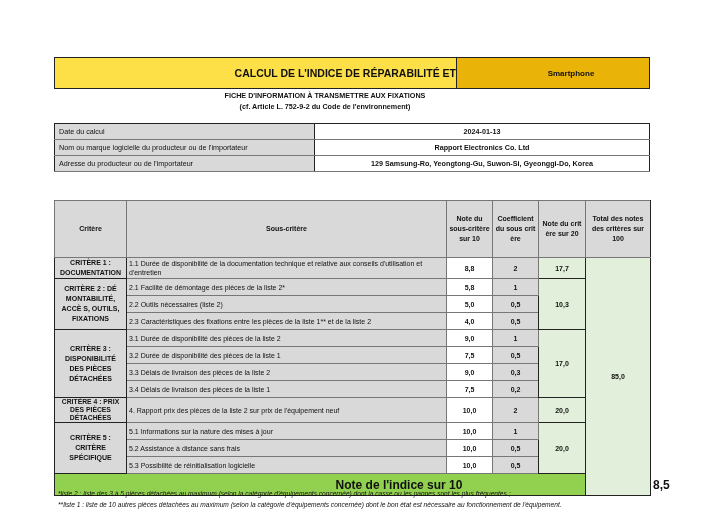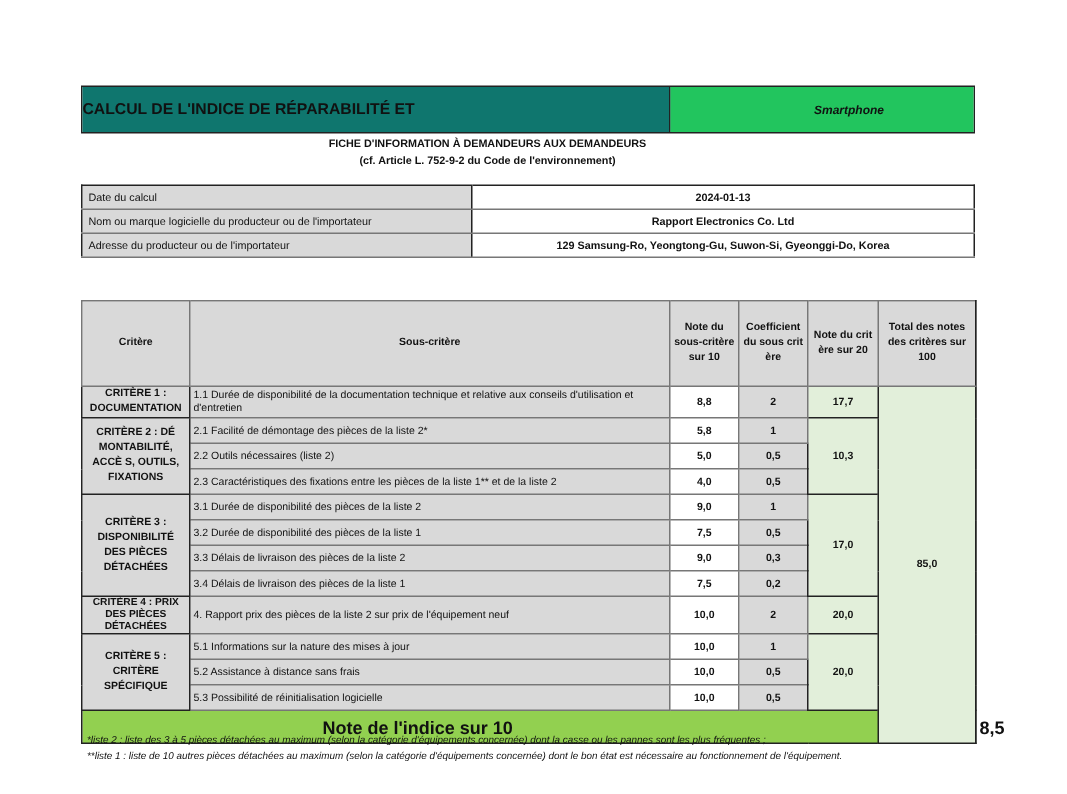--- a/index.html
+++ b/index.html
@@ -1,52 +1,52 @@
 <!DOCTYPE html>
 <html><head>
 <meta charset="utf-8">
 <style>
   html, body { margin:0; padding:0; background:#ffffff; }
   body { width:711px; height:529px; position:relative; overflow:hidden; font-family:"Liberation Sans", sans-serif; color:#111; }
   .abs { position:absolute; box-sizing:border-box; }
   .title-box { left:54px; top:57px; width:596px; height:32px; border:1.5px solid #222; display:flex; }
-  .title-left { width:391px; background:#0f766e; border-right:1.5px solid #222; display:flex; flex-direction:column; align-items:flex-start; justify-content:center; font-weight:bold; font-size:10.5px; line-height:13px; }
-  .title-right { flex:1; background:#22c55e; display:flex; align-items:center; justify-content:center; font-style:italic; font-size:8px; font-weight:bold;padding-left:36px; }
+  .title-left { width:391px; background:#fde047; border-right:1.5px solid #222; display:flex; flex-direction:column; align-items:flex-end; justify-content:center; font-weight:bold; font-size:10.5px; line-height:13px;padding-left:10px; }
+  .title-right { flex:1; background:#eab308; display:flex; align-items:center; justify-content:center; font-size:8px; font-weight:bold;padding-left:36px; }
   .sub { left:160px; width:330px; text-align:center; font-weight:bold; font-size:7.2px; }
   table { border-collapse:collapse;border-radius:24px; }
   .info { left:54px; top:123px; width:596px; border:1.5px solid #222; }
   .info td { height:15px; padding:0 4px; font-size:7.2px; border-bottom:1px solid #777; }
   .info td.lbl { width:251px; background:#d9d9d9; border-right:1.5px solid #222; }
   .info td.val { text-align:center; font-weight:bold; background:#fff; }
   .main { left:54px; top:200px; width:596px; border:1.5px solid #222; table-layout:fixed; }
   .main th, .main td { font-size:7px; border:1px solid #777; padding:0 2px; }
   .main th { background:#d9d9d9; font-weight:bold; height:56px; text-align:center; line-height:10px; }
   .main td.crit { background:#d9d9d9; font-weight:bold; text-align:center; line-height:10px; border:1.5px solid #222; }
   .main td.sous { background:#d9d9d9; text-align:left; height:16px; line-height:9px; }
   .main td.note { background:#fff; text-align:center; font-weight:bold; border-left:1.5px solid #222; }
   .main td.coef { background:#d9d9d9; text-align:center; font-weight:bold; }
   .main td.ncrit { background:#e2efda; text-align:center; font-weight:bold; border:1.5px solid #222; }
   .main td.total { background:#e2efda; text-align:center; font-weight:bold; border:1.5px solid #222; }
   .main tr.sep td { border-top:1.5px solid #222; }
   .main tr.final td { background:#92d050; height:21px; border:1.5px solid #222; font-weight:bold; }
-  .main tr.final td.flabel { font-size:12px; padding-left:160px; }
+  .main tr.final td.flabel { font-size:12px; text-align:center; padding-left:160px; }
   .main tr.final td.fval { font-size:12px; text-align:center; }
   .foot { left:58px; font-style:italic; font-size:6.6px; white-space:nowrap; }
 </style>
 </head>
 <body>
 
 <div class="abs title-box">
   <div class="title-left">
     <div>CALCUL DE L'INDICE DE RÉPARABILITÉ ET</div>
   </div>
   <div class="title-right">Smartphone</div>
 </div>
 
-<div class="abs sub" style="top:91px;">FICHE D'INFORMATION À DEMANDEURS AUX DEMANDEURS</div>
+<div class="abs sub" style="top:91px;">FICHE D'INFORMATION À TRANSMETTRE AUX FIXATIONS</div>
 <div class="abs sub" style="top:102px;">(cf. Article L. 752-9-2 du Code de l'environnement)</div>
 
 <table class="abs info">
   <tbody>
       <tr>
     <td class="lbl">Date du calcul</td>
     <td class="val">2024-01-13</td>
   </tr>
   <tr>
     <td class="lbl">Nom ou marque logicielle du producteur ou de l'importateur</td>

